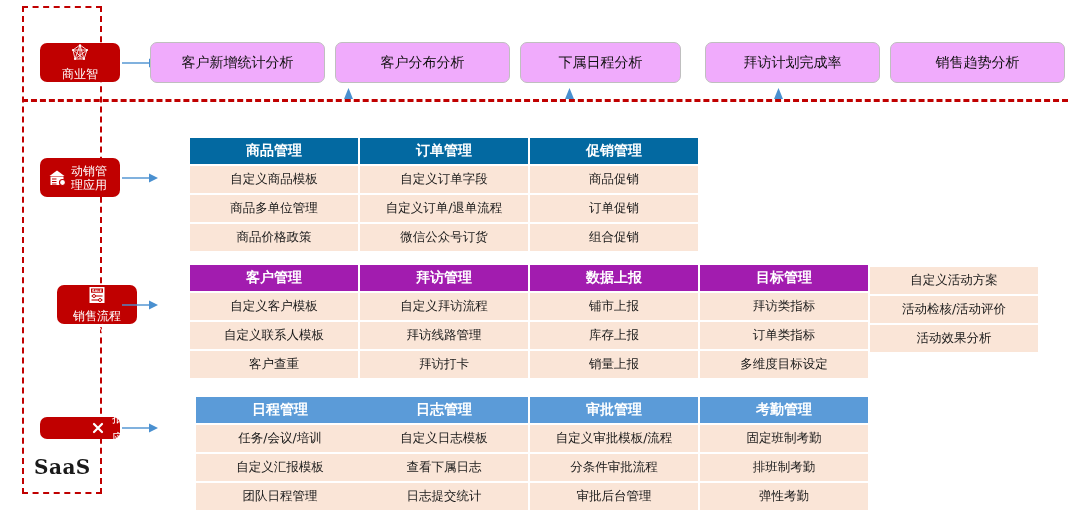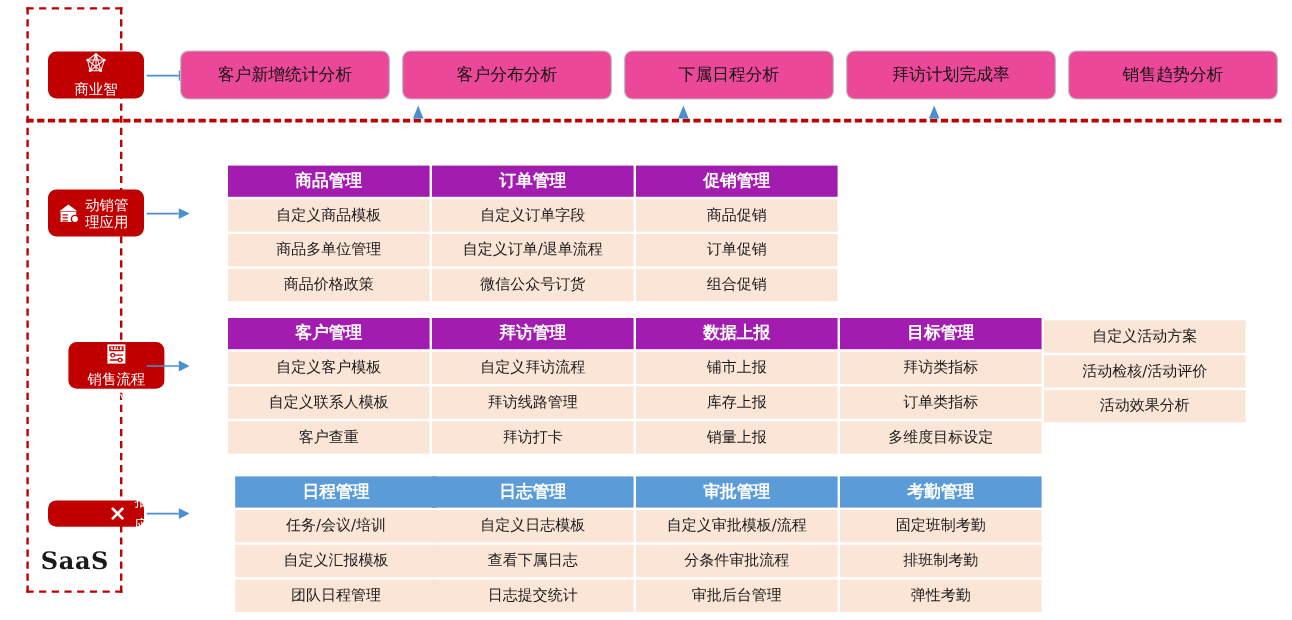--- a/index.html
+++ b/index.html
@@ -74,21 +74,21 @@
     position:absolute;
     height:12px;width:36px;
   }
 
   
   .bi-box{
     position:absolute;
     top:42px;height:41px;
     border:1px solid #BFBFBF;
     border-radius:7px;
-    background:#ec4899;
+    background:#f0abfc;
     display:flex;align-items:center;justify-content:center;
     font-size:14px;color:#111111;
     box-sizing:border-box;
   }
 
   
   .col{
     position:absolute;
     width:168px;
   }
@@ -99,21 +99,21 @@
     box-sizing:border-box;
   }
   .col .col-cell{
     height:27px;
     margin-top:2px;
     background:#FAE5D7;
     display:flex;align-items:center;justify-content:center;
     font-size:12.5px;color:#1a1a1a;
     box-sizing:border-box;
   }
-  .head-blue{background:#a21caf;}
+  .head-blue{background:#0369a1;}
   .head-green{background:#a21caf;}
   .head-lblue{background:#5B9BD8;}
 
   
   .up-arrow{position:absolute;width:9px;height:11px;}
 </style>
 </head>
 <body>
 
 <div class="stage">
@@ -208,21 +208,21 @@
     </span>
     <span class="badge-text">审批应用</span>
   </div>
   <svg class="connector" style="left:122px;top:422px;" viewBox="0 0 36 12">
     <line x1="0" y1="6" x2="27" y2="6" stroke="#4A90D0" stroke-width="1.4"></line>
     <polygon points="27,1.5 36,6 27,10.5" fill="#4A90D0"></polygon>
   </svg>
 
   <div class="bi-box" style="left:150px;width:175px;">客户新增统计分析</div>
   <div class="bi-box" style="left:335px;width:175px;">客户分布分析</div>
-  <div class="bi-box" style="left:520px;width:175px;">下属日程分析</div>
+  <div class="bi-box" style="left:520px;width:161px;">下属日程分析</div>
   <div class="bi-box" style="left:705px;width:175px;">拜访计划完成率</div>
   <div class="bi-box" style="left:890px;width:175px;">销售趋势分析</div>
 
   <div class="col" style="left:190px;top:138px;">
     <div class="col-head head-blue">商品管理</div>
     <div class="col-cell">自定义商品模板</div>
     <div class="col-cell">商品多单位管理</div>
     <div class="col-cell">商品价格政策</div>
   </div>
   <div class="col" style="left:360px;top:138px;">

